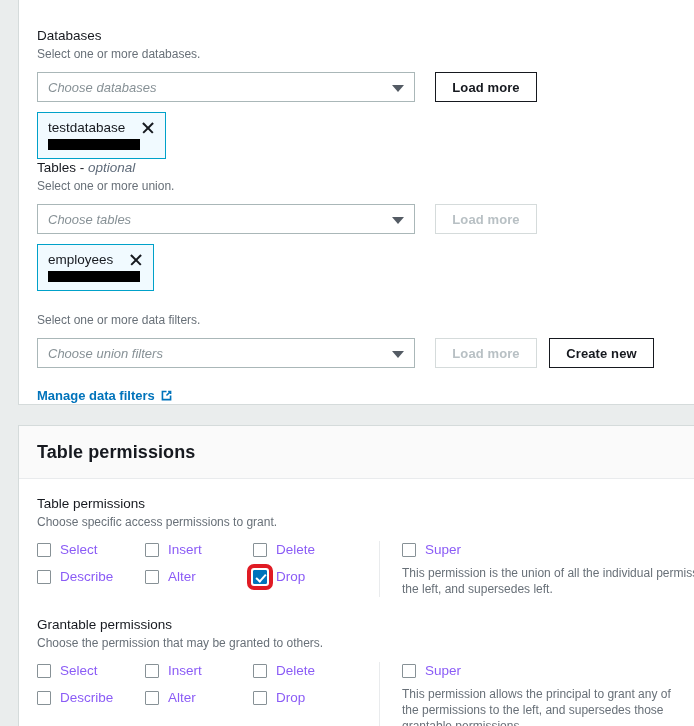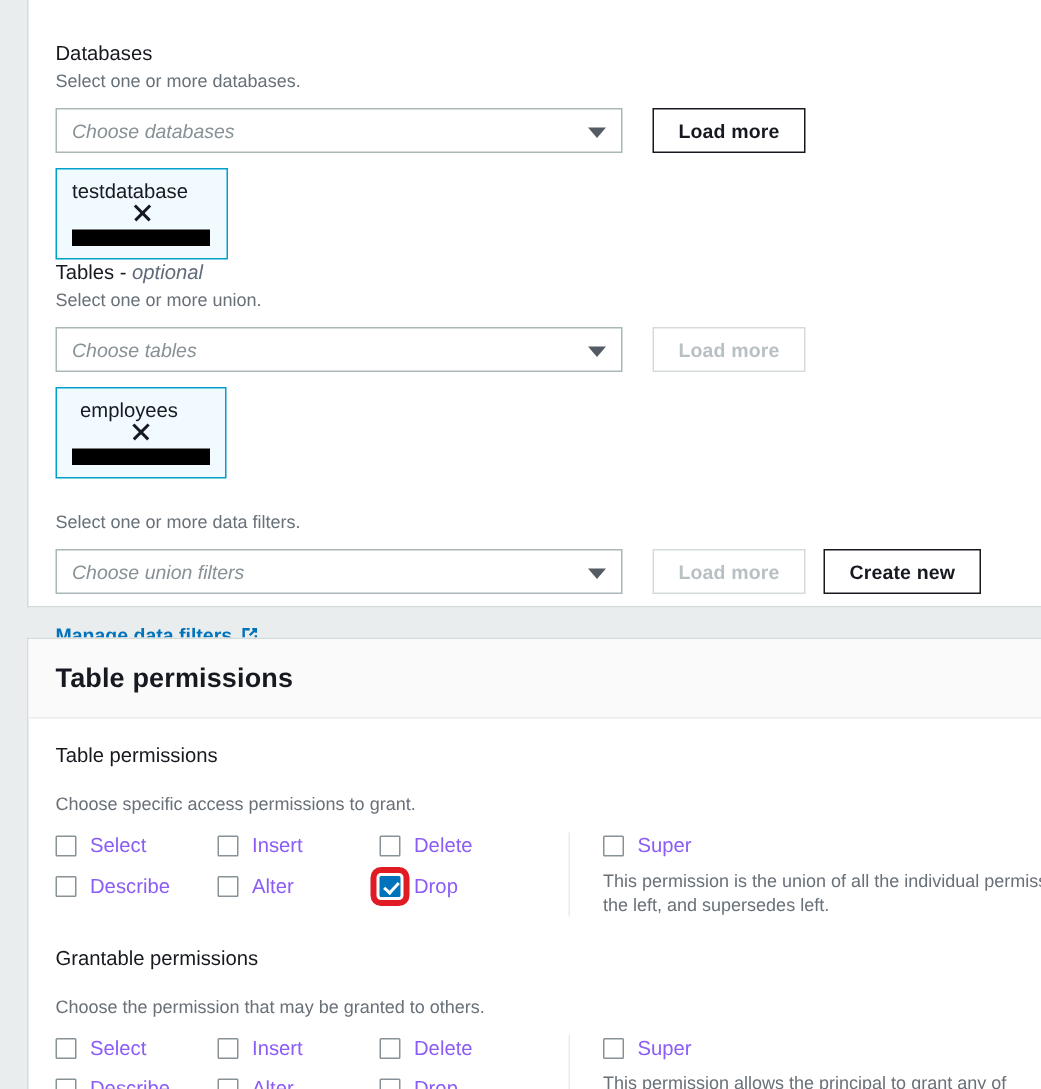--- a/index.html
+++ b/index.html
@@ -124,21 +124,20 @@
     display: inline-block;
     border: 1px solid #00a1c9;
     background: #f1faff;
     padding: 7px 10px 8px 10px;
     min-width: 112px;
   }
   .chip-row {
     display: flex;
     align-items: center;
     justify-content: space-between;
-    flex-direction: column;
   }
   .chip-label {
     font-size: 13.5px;
     color: #16191f;
     padding-right: 16px;
   }
   .chip-x {
     width: 14px; height: 14px;
     position: relative;
     flex: none;
@@ -178,21 +177,21 @@
   .perm-block { padding-top: 16px; }
   .perm-label {
     font-size: 13.5px;
     color: #16191f;
     line-height: 18px;
   }
   .perm-desc {
     font-size: 12px;
     color: #687078;
     line-height: 16px;
-    margin-top: 15px;
+    margin-top: 1px;
   }
   .perm-columns {
     display: flex;
     margin-top: 11px;
   }
   .perm-left {
     width: 342px;
     flex: none;
     display: grid;
     grid-template-columns: 108px 108px 110px;

